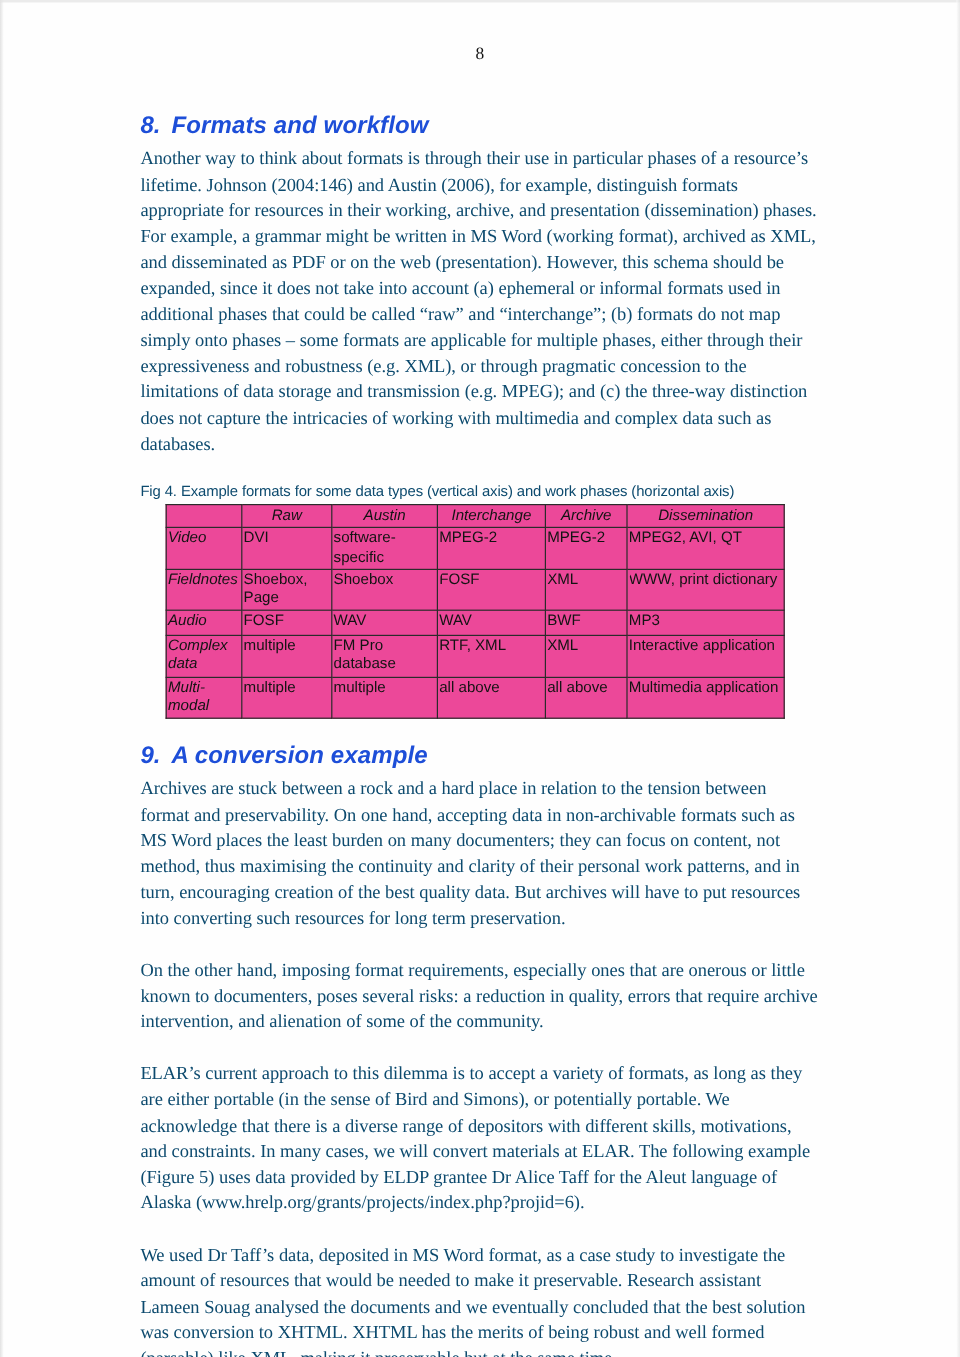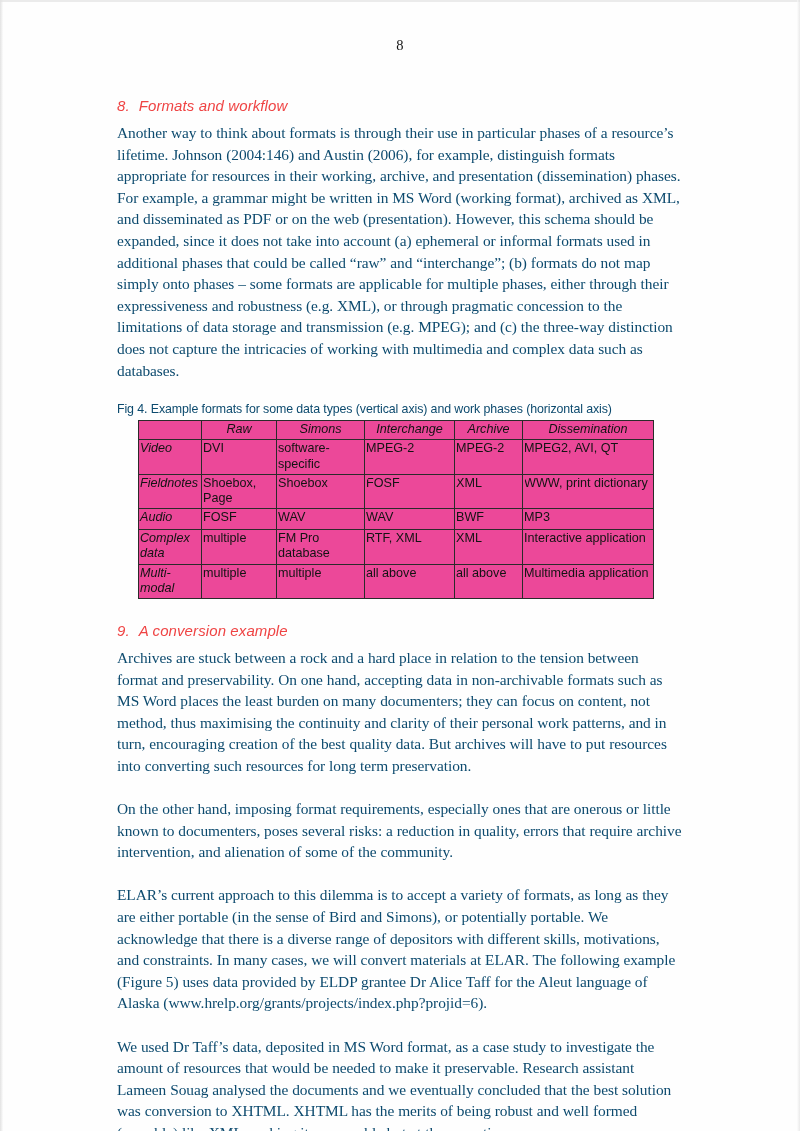--- a/index.html
+++ b/index.html
@@ -58,24 +58,24 @@
     font-family: "Liberation Serif", serif;
     font-size: 14.5px;
     line-height: 18px;
     color: #141414;
     margin: 0 0 42px 0;
     letter-spacing: .2px;
   }
 
   h2.section-heading {
     font-family: "Liberation Sans", "DejaVu Sans", sans-serif;
-    font-size: 15px;
-    font-weight: normal;
+    font-size: 20px;
+    font-weight: bold;
     font-style: italic;
-    color: #ef4444;
+    color: #1d4ed8;
     margin: 0 0 7px 0;
     padding: 0;
     line-height: 19px;
     letter-spacing: .1px;
   }
   h2.section-heading .num { margin-right: 9px; }
 
   p.body-text {
     font-family: "Liberation Serif", "DejaVu Serif", serif;
     font-size: 15.4px;
@@ -170,21 +170,21 @@
           <col class="c1">
           <col class="c2">
           <col class="c3">
           <col class="c4">
           <col class="c5">
       </colgroup>
       <thead>
         <tr>
           <th></th>
           <th>Raw</th>
-          <th>Simons</th>
+          <th>Austin</th>
           <th>Interchange</th>
           <th>Archive</th>
           <th>Dissemination</th>
         </tr>
       </thead>
       <tbody>
         <tr class="r-video">
           <td class="rowlabel">Video</td>
           <td>DVI</td>
           <td>software-specific</td>

